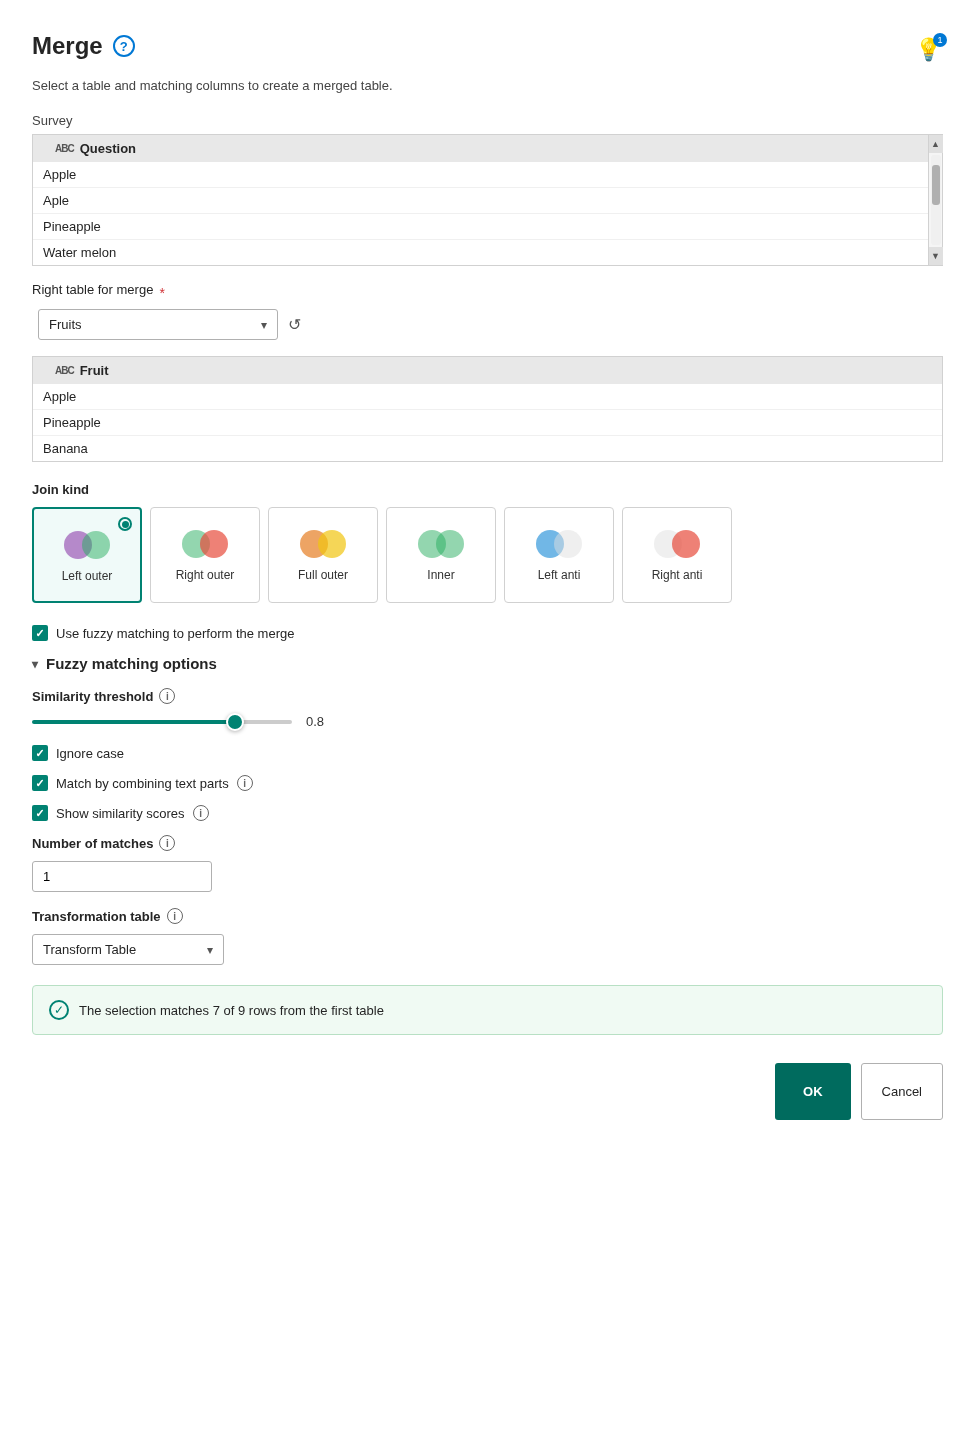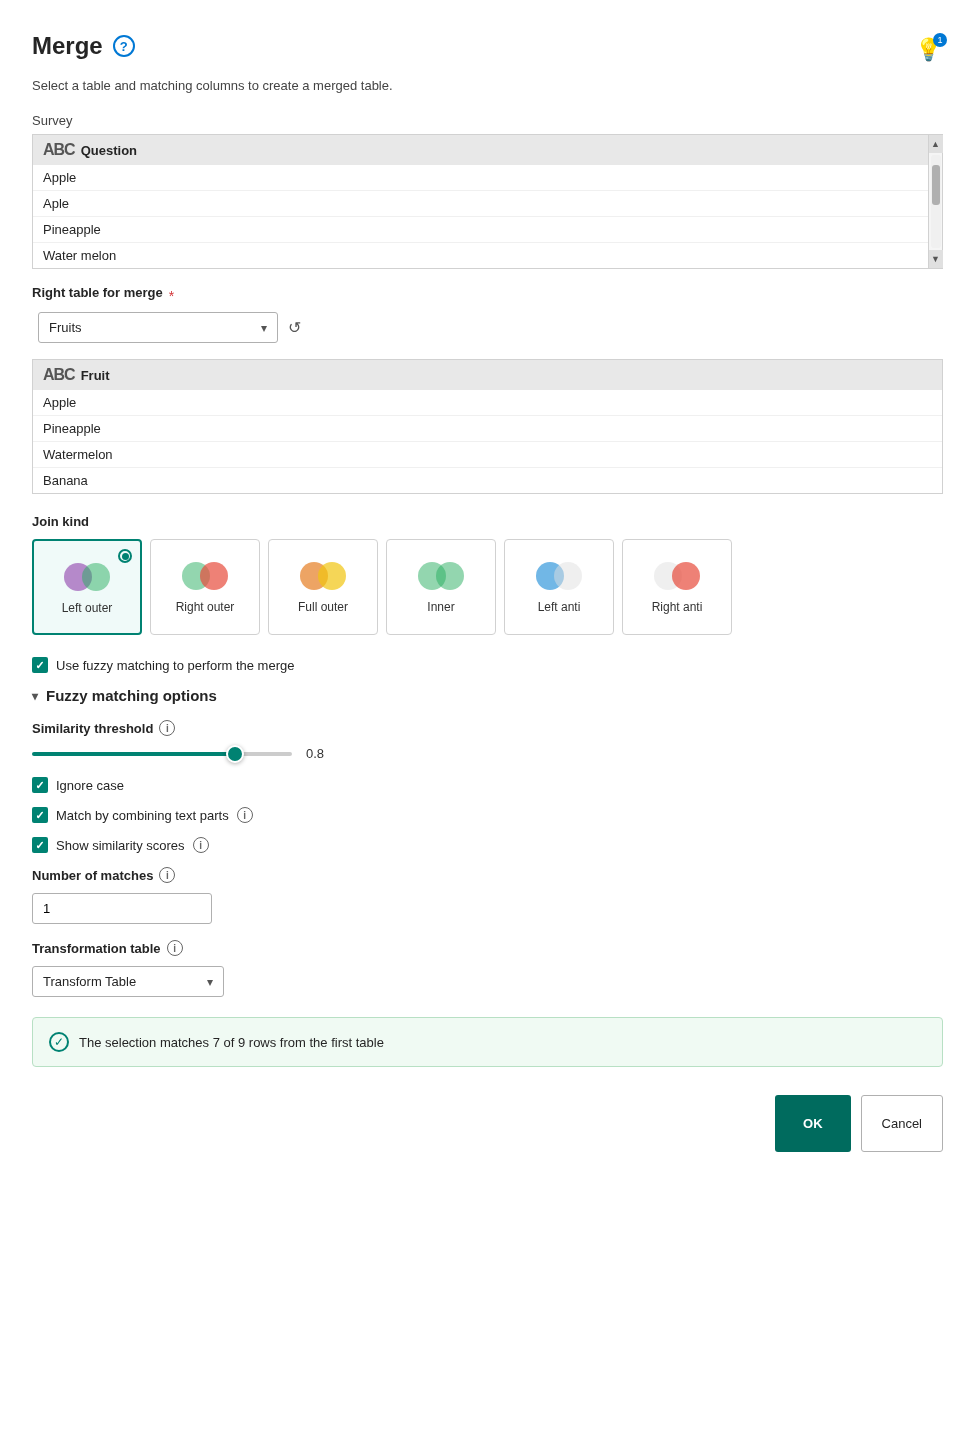--- a/index.html
+++ b/index.html
@@ -74,24 +74,25 @@
     .table-header {
       background: #e8e8e8;
       padding: 6px 10px;
       display: flex;
       align-items: center;
       gap: 6px;
       font-weight: 600;
       font-size: 13px;
     }
     .col-icon {
-      font-size: 16px;
+      font-size: 10px;
       color: #555;
       font-weight: 700;
       letter-spacing: -1px;
+      margin-left: 12px;
     }
 
     .table-body {
       background: #fff;
     }
     .table-row {
       padding: 5px 10px;
       font-size: 13px;
       border-bottom: 1px solid #f0f0f0;
       color: #252525;
@@ -123,21 +124,21 @@
     }
     .scroll-thumb {
       width: 8px; height: 40px;
       background: #b0b0b0;
       border-radius: 3px;
       position: absolute;
       top: 10px; left: 1px;
     }
     .right-table-label {
       font-size: 13px;
-      font-weight: 700;
+      font-weight: 400;
       margin-bottom: 6px;
     }
     .required { color: #d13438; }
 
     .dropdown-container {
       display: flex;
       align-items: center;
       gap: 10px;
       margin-bottom: 16px;
       padding-left: 6px;
@@ -425,21 +426,20 @@
 </div>
 
 <div class="table-container" style="margin-bottom:20px;">
   <div class="table-header">
     <span class="col-icon">ABC</span>
     <span>Fruit</span>
   </div>
   <div class="table-body">
     <div class="table-row">Apple</div>
     <div class="table-row">Pineapple</div>
-    <div class="table-row">Watermelon</div>
     <div class="table-row">Banana</div>
   </div>
 </div>
 
 <div class="join-kind-label">Join kind</div>
 <div class="join-options">
 
   <div class="join-option selected">
     <div class="radio-dot"></div>
     <div class="venn">

